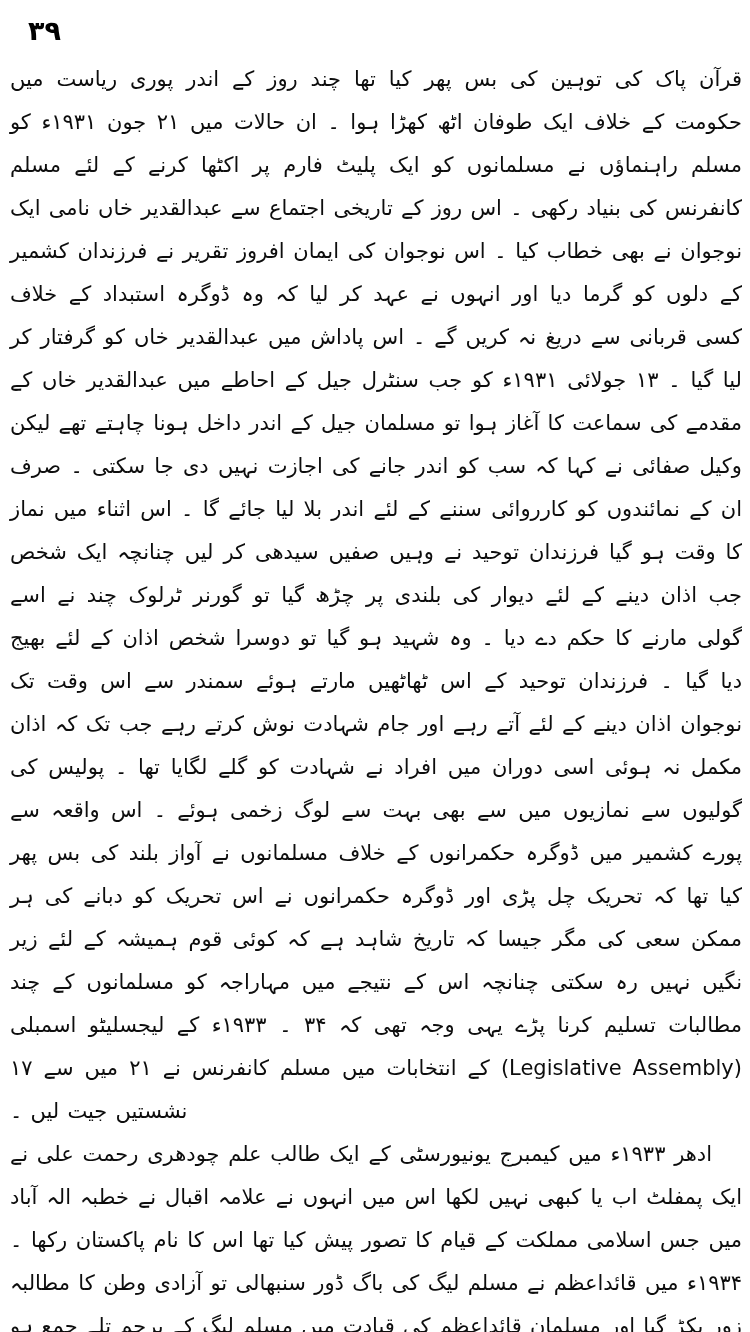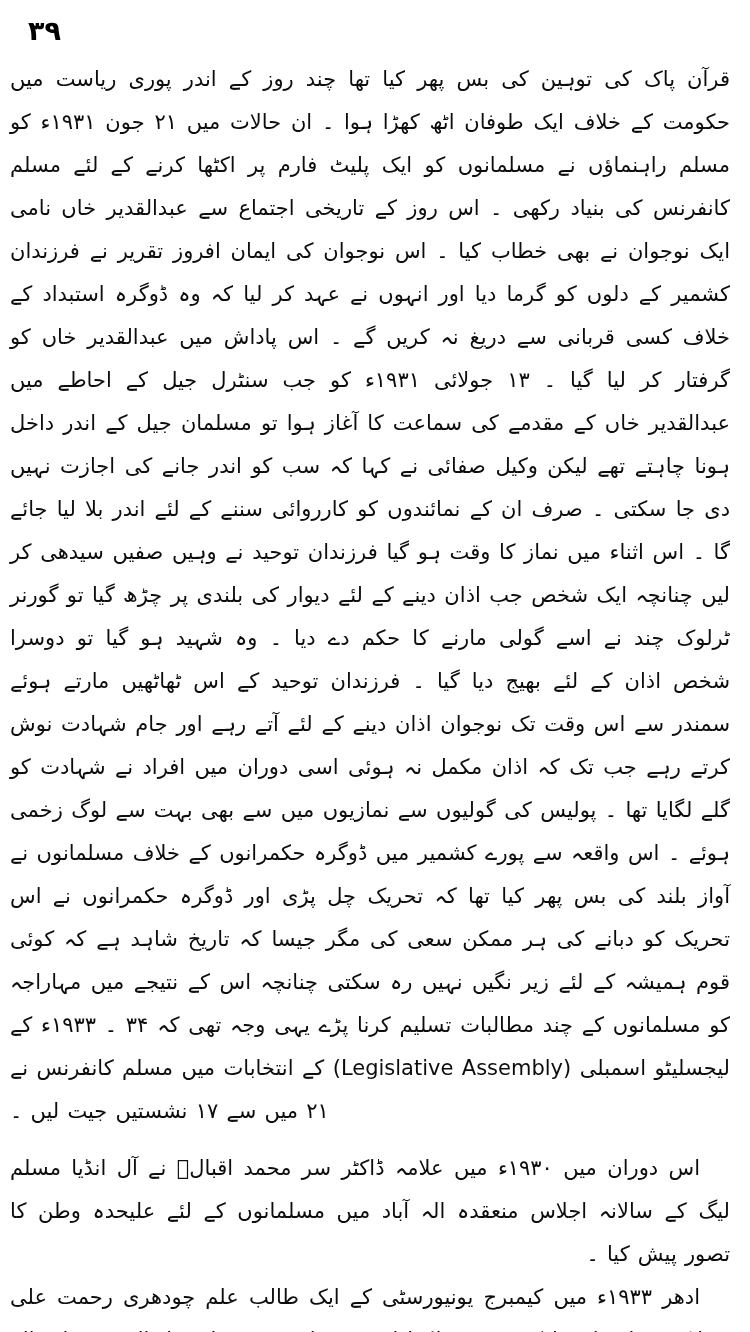--- a/index.html
+++ b/index.html
@@ -10,21 +10,21 @@
   body {
     width: 750px;
     height: 1332px;
     overflow: hidden;
     font-family: "DejaVu Sans", sans-serif;
   }
   .page {
     box-sizing: border-box;
     width: 750px;
     height: 1332px;
-    padding: 14px 20px 0 10px;
+    padding: 14px 8px 0 10px;
     direction: rtl;
     background: #ffffff;
     color: #0a0a0a;
   }
   .page-number {
     direction: ltr;
     text-align: left;
     padding-left: 18px;
     font-size: 27px;
     font-weight: bold;
@@ -57,19 +57,18 @@
 <body>
 
 <div class="page">
 
   <div class="page-number">۳۹</div>
 
   <div class="text-block">
 
     <p class="last-left">قرآن پاک کی توہین کی بس پھر کیا تھا چند روز کے اندر پوری ریاست میں حکومت کے خلاف ایک طوفان اٹھ کھڑا ہوا ۔ ان حالات میں ۲۱ جون ۱۹۳۱ء کو مسلم راہنماؤں نے مسلمانوں کو ایک پلیٹ فارم پر اکٹھا کرنے کے لئے مسلم کانفرنس کی بنیاد رکھی ۔ اس روز کے تاریخی اجتماع سے عبدالقدیر خاں نامی ایک نوجوان نے بھی خطاب کیا ۔ اس نوجوان کی ایمان افروز تقریر نے فرزندان کشمیر کے دلوں کو گرما دیا اور انہوں نے عہد کر لیا کہ وہ ڈوگرہ استبداد کے خلاف کسی قربانی سے دریغ نہ کریں گے ۔ اس پاداش میں عبدالقدیر خاں کو گرفتار کر لیا گیا ۔ ۱۳ جولائی ۱۹۳۱ء کو جب سنٹرل جیل کے احاطے میں عبدالقدیر خاں کے مقدمے کی سماعت کا آغاز ہوا تو مسلمان جیل کے اندر داخل ہونا چاہتے تھے لیکن وکیل صفائی نے کہا کہ سب کو اندر جانے کی اجازت نہیں دی جا سکتی ۔ صرف ان کے نمائندوں کو کارروائی سننے کے لئے اندر بلا لیا جائے گا ۔ اس اثناء میں نماز کا وقت ہو گیا فرزندان توحید نے وہیں صفیں سیدھی کر لیں چنانچہ ایک شخص جب اذان دینے کے لئے دیوار کی بلندی پر چڑھ گیا تو گورنر ٹرلوک چند نے اسے گولی مارنے کا حکم دے دیا ۔ وہ شہید ہو گیا تو دوسرا شخص اذان کے لئے بھیج دیا گیا ۔ فرزندان توحید کے اس ٹھاٹھیں مارتے ہوئے سمندر سے اس وقت تک نوجوان اذان دینے کے لئے آتے رہے اور جام شہادت نوش کرتے رہے جب تک کہ اذان مکمل نہ ہوئی اسی دوران میں افراد نے شہادت کو گلے لگایا تھا ۔ پولیس کی گولیوں سے نمازیوں میں سے بھی بہت سے لوگ زخمی ہوئے ۔ اس واقعہ سے پورے کشمیر میں ڈوگرہ حکمرانوں کے خلاف مسلمانوں نے آواز بلند کی بس پھر کیا تھا کہ تحریک چل پڑی اور ڈوگرہ حکمرانوں نے اس تحریک کو دبانے کی ہر ممکن سعی کی مگر جیسا کہ تاریخ شاہد ہے کہ کوئی قوم ہمیشہ کے لئے زیر نگیں نہیں رہ سکتی چنانچہ اس کے نتیجے میں مہاراجہ کو مسلمانوں کے چند مطالبات تسلیم کرنا پڑے یہی وجہ تھی کہ ۳۴ ۔ ۱۹۳۳ء کے لیجسلیٹو اسمبلی (Legislative Assembly) کے انتخابات میں مسلم کانفرنس نے ۲۱ میں سے ۱۷ نشستیں جیت لیں ۔</p>
 
-    <p class="indent gap">اس دوران میں ۱۹۳۰ء میں علامہ ڈاکٹر سر محمد اقبالؒ نے آل انڈیا مسلم لیگ کے سالانہ اجلاس منعقدہ الہ آباد میں مسلمانوں کے لئے علیحدہ وطن کا تصور پیش کیا ۔</p>
 
     <p class="indent last-left">ادھر ۱۹۳۳ء میں کیمبرج یونیورسٹی کے ایک طالب علم چودھری رحمت علی نے ایک پمفلٹ اب یا کبھی نہیں لکھا اس میں انہوں نے علامہ اقبال نے خطبہ الہ آباد میں جس اسلامی مملکت کے قیام کا تصور پیش کیا تھا اس کا نام پاکستان رکھا ۔ ۱۹۳۴ء میں قائداعظم نے مسلم لیگ کی باگ ڈور سنبھالی تو آزادی وطن کا مطالبہ زور پکڑ گیا اور مسلمان قائداعظم کی قیادت میں مسلم لیگ کے پرچم تلے جمع ہو گئے ۔</p>
 
   </div>
 
 </div>
 
 </body></html>

